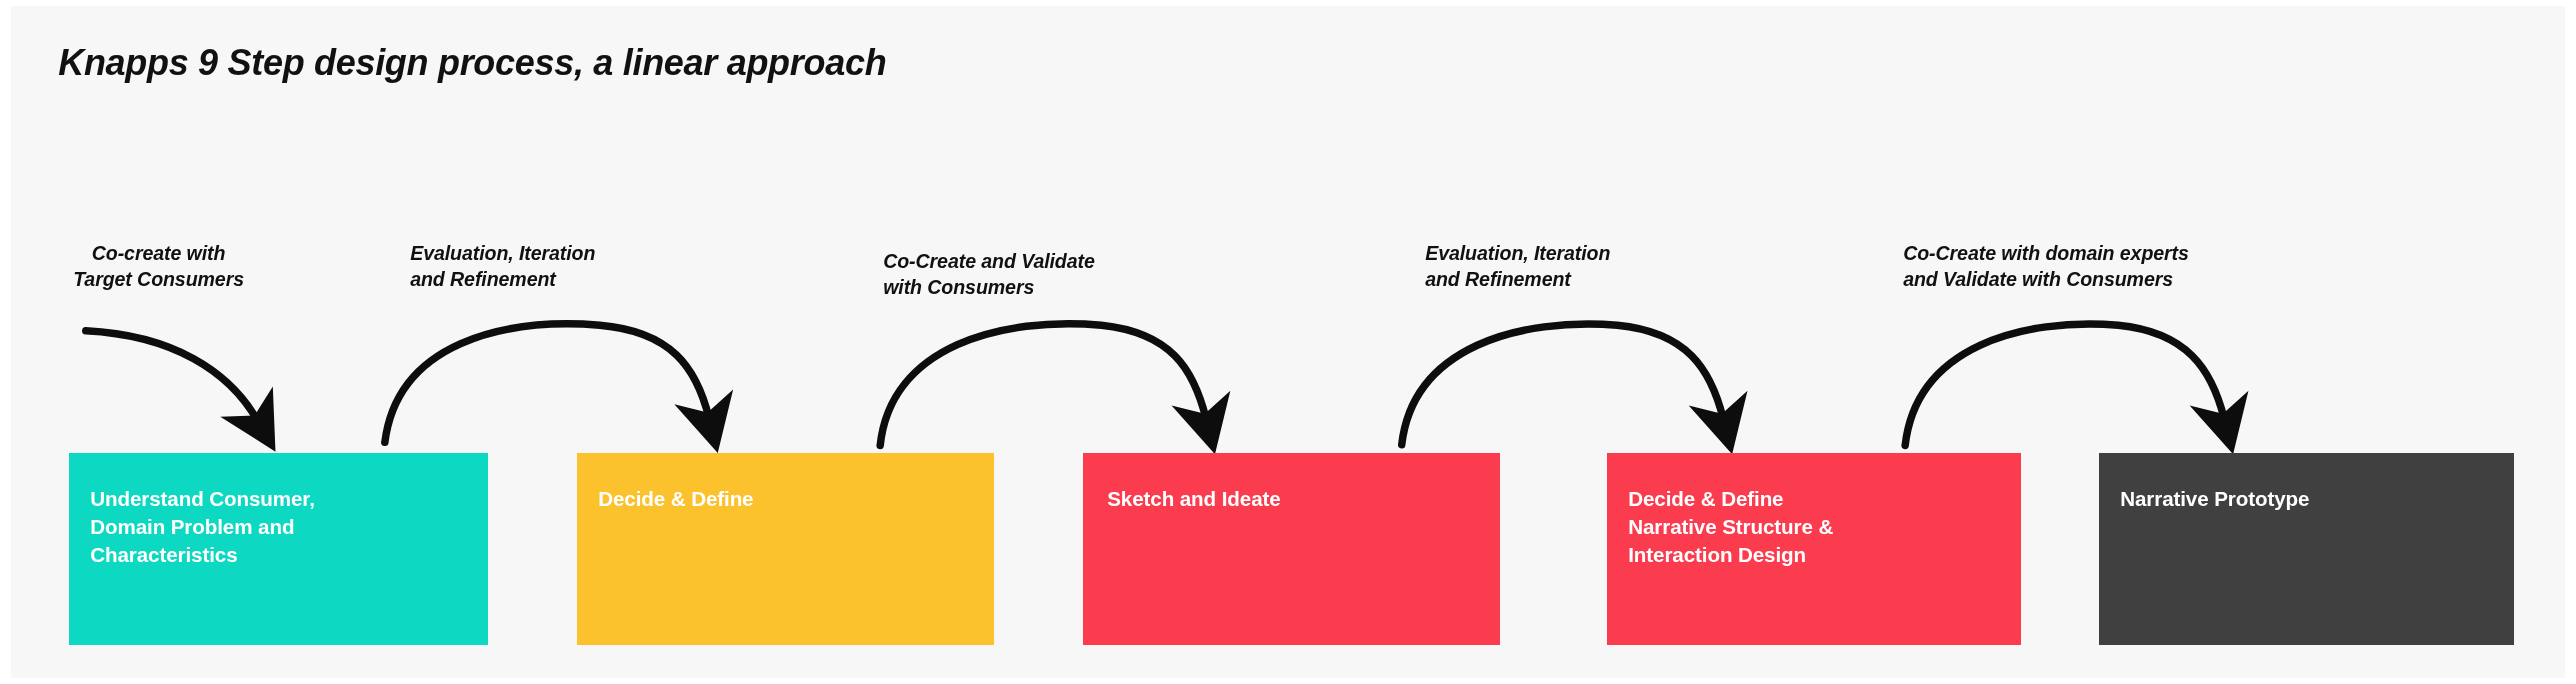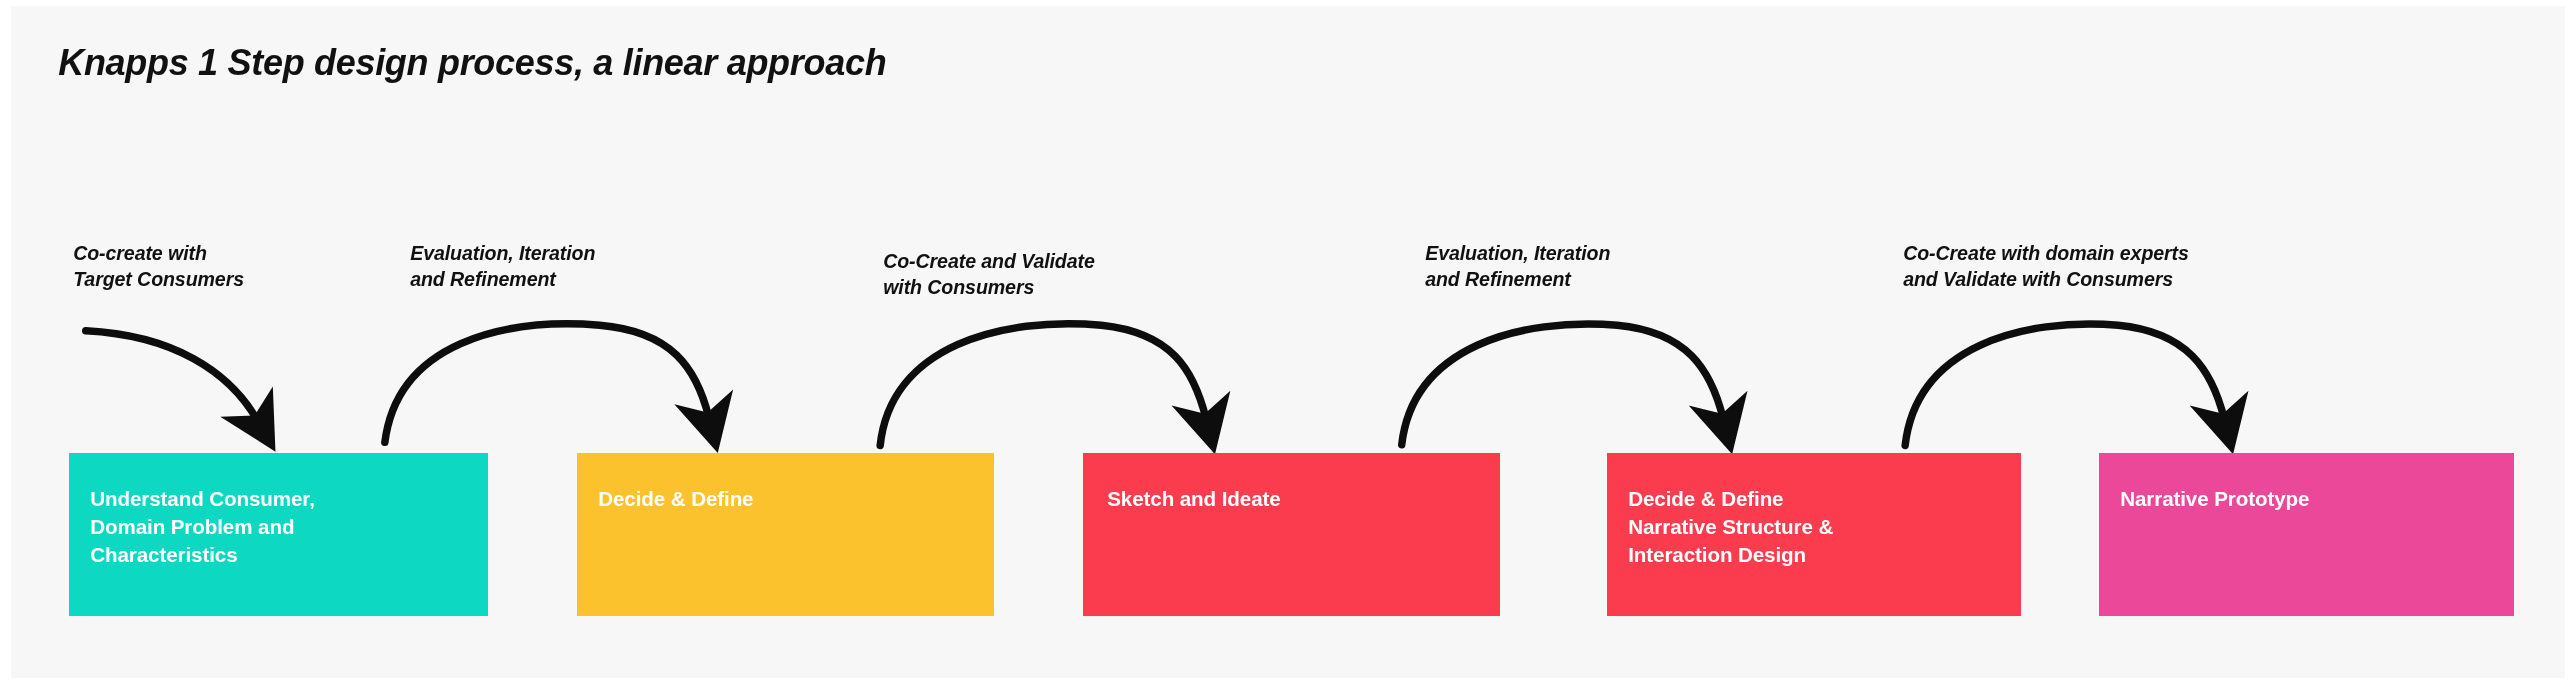--- a/index.html
+++ b/index.html
@@ -51,31 +51,31 @@
   .annotation {
     position: absolute;
     font-size: 19.6px;
     font-style: italic;
     font-weight: 700;
     line-height: 1.33;
     color: #111111;
     white-space: pre-line;
     letter-spacing: -0.1px;
   }
-  #annotation-0 { left: 62px;  top: 234px; }
+  #annotation-0 { left: 62px;  top: 234px; text-align: center; }
   #annotation-1 { left: 399px;  top: 234px; }
   #annotation-2 { left: 872px; top: 242px; }
   #annotation-3 { left: 1414px; top: 234px; }
   #annotation-4 { left: 1856px; top: 234px; margin-left: 36px; }
 
   
   .step-box {
     position: absolute;
     top: 447px;
-    height: 163px;
+    height: 192px;
     box-sizing: border-box;
     padding: 32px 21px 0 21px;
   }
   .step-label {
     font-size: 20.6px;
     font-weight: 700;
     line-height: 1.36;
     color: #ffffff;
     white-space: pre-line;
     letter-spacing: -0.1px;
@@ -85,21 +85,21 @@
   #step-box-1 { left: 566px;  width: 417px; }
   #step-box-2 { left: 1072px; width: 417px; }
   #step-box-3 { left: 1596px; width: 414px; }
   #step-box-4 { left: 2088px; width: 415px; }
 </style>
 </head>
 <body style="background: rgb(255, 255, 255);">
 
 <div id="canvas" style="background: rgb(247, 247, 247);">
 
-  <div id="page-title" style="color: rgb(17, 17, 17);">Knapps 1 Step design process, a linear approach</div>
+  <div id="page-title" style="color: rgb(17, 17, 17);">Knapps 9 Step design process, a linear approach</div>
 
   <svg id="arrow-layer" viewBox="0 0 4099 1078">
     <defs>
       <marker id="arrowhead" viewBox="0 0 14 14" refX="5.2" refY="7" markerWidth="8.6" markerHeight="8.6" orient="auto-start-reverse">
         <path d="M 0.6 0.4 L 13.2 7 L 0.6 13.6 L 4.1 7 Z" fill="#0d0d0d"></path>
       </marker>
     </defs>
 
     <path d="M 120 521 C 260 528 350 586 395 664" fill="none" stroke="#0d0d0d" stroke-width="12" stroke-linecap="round" marker-end="url(#arrowhead)"></path>
 
@@ -136,18 +136,18 @@
   <div class="step-box" id="step-box-2" style="background: rgb(251, 59, 78); padding-left: 24px;">
     <div class="step-label" style="color: rgb(255, 255, 255);">Sketch and Ideate</div>
   </div>
 
   <div class="step-box" id="step-box-3" style="background: rgb(251, 59, 78);">
     <div class="step-label" style="color: rgb(255, 255, 255);">Decide &amp; Define
 Narrative Structure &amp;
 Interaction Design</div>
   </div>
 
-  <div class="step-box" id="step-box-4" style="background: #ec4899;">
+  <div class="step-box" id="step-box-4" style="background: #404040;">
     <div class="step-label" style="color: rgb(255, 255, 255);">Narrative Prototype</div>
   </div>
 
 </div>
 
 
 </body></html>

